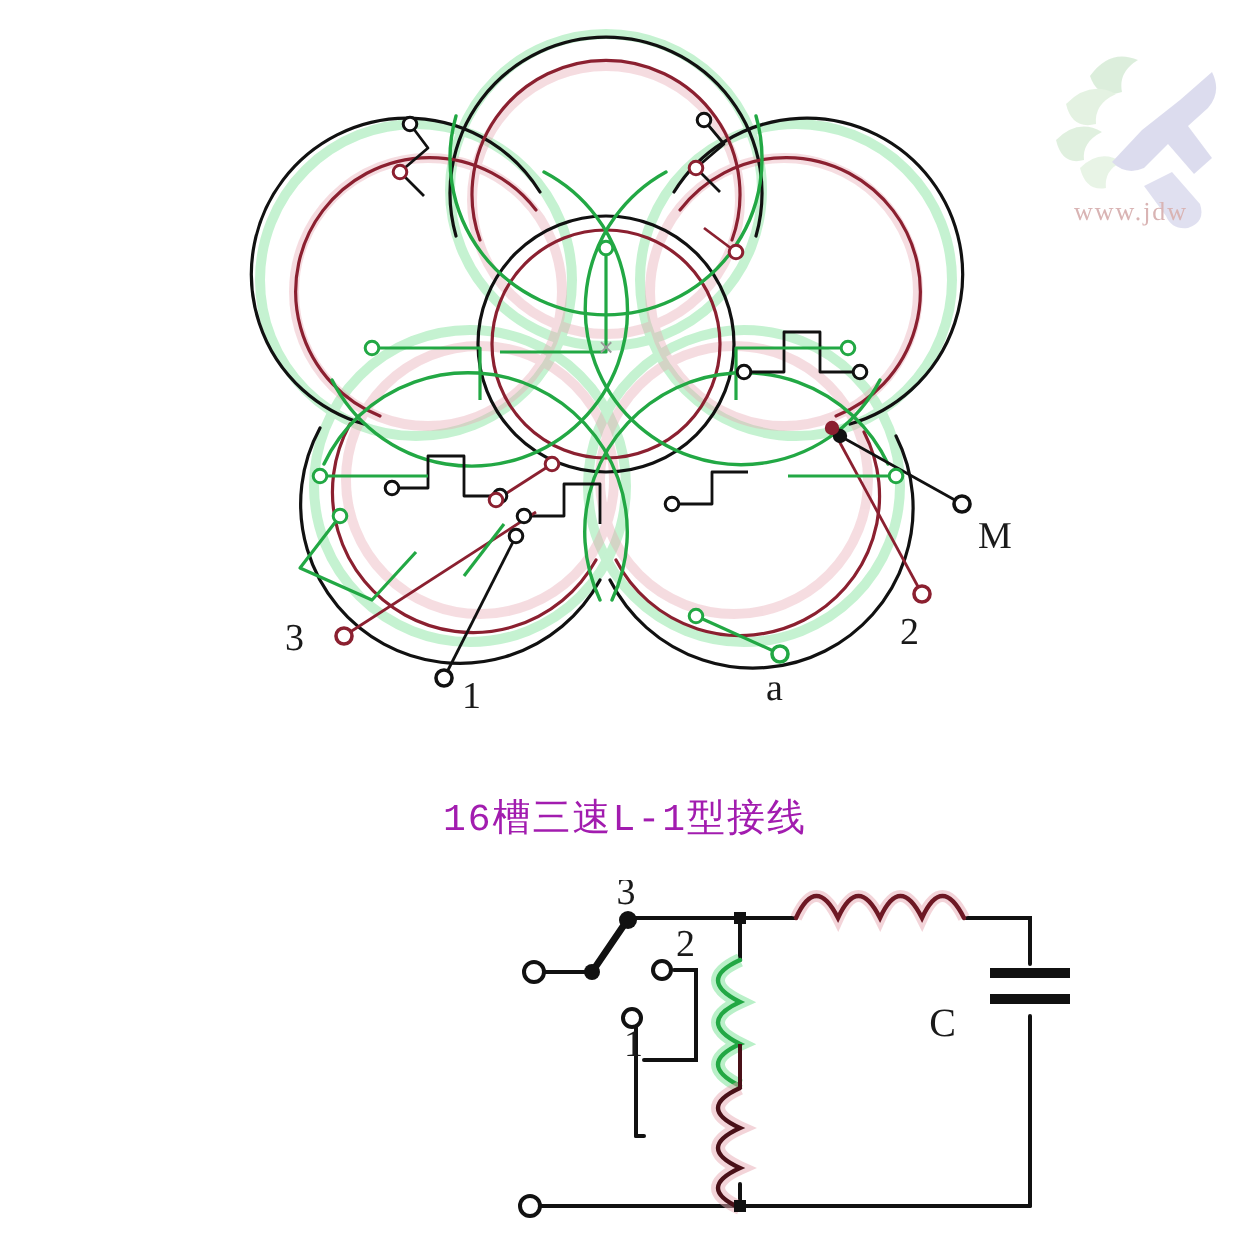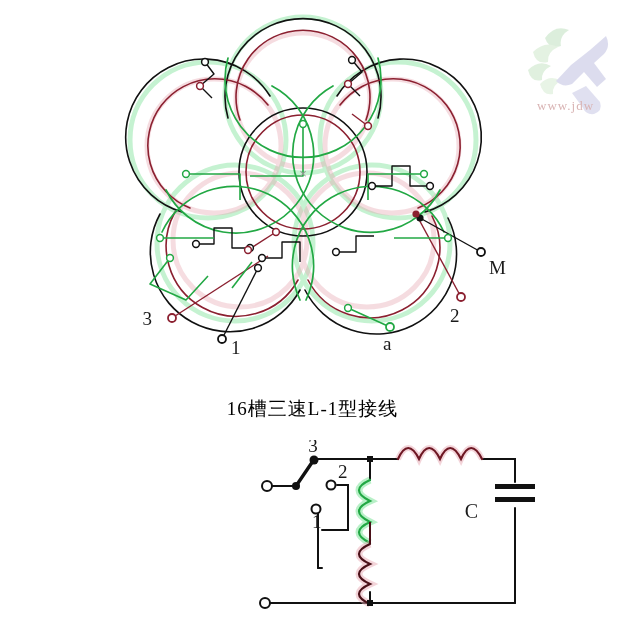--- a/index.html
+++ b/index.html
@@ -3,21 +3,21 @@
 <meta charset="utf-8">
 <style>
   html,body{margin:0;padding:0;background:#ffffff;}
   body{width:625px;height:625px;overflow:hidden;
        font-family:"Liberation Serif",serif;}
   #page{position:relative;width:525px;height:625px;background:#fff;}
   svg{display:block;}
   .lbl{font-family:"Liberation Serif",serif;font-size:19px;fill:#1a1a1a;}
   .lbl-c{font-family:"Liberation Serif",serif;font-size:20px;fill:#1a1a1a;}
   .caption{position:absolute;left:0;top:396px;width:625px;text-align:center;
-           font-family:Liberation Serif, serif;font-size:19px;color:#000000;
+           font-family:Liberation Mono, monospace;font-size:19px;color:#a21caf;
            letter-spacing:1px;}
   .wm-text{font-family:"Liberation Serif",serif;font-size:13px;
            fill:#d9b4b4;letter-spacing:1px;}
 </style>
 </head>
 <body>
 
 <div id="page">
 
   <svg width="625" height="625" style="position:absolute;left:0;top:0;">

